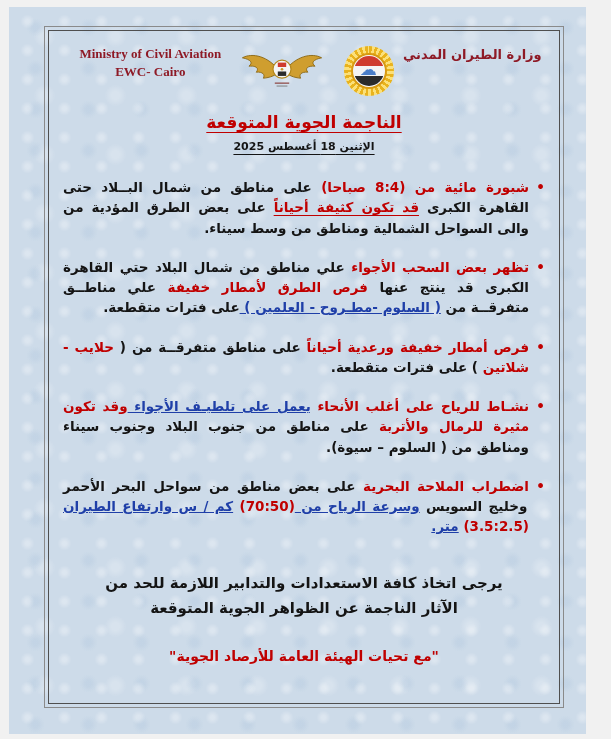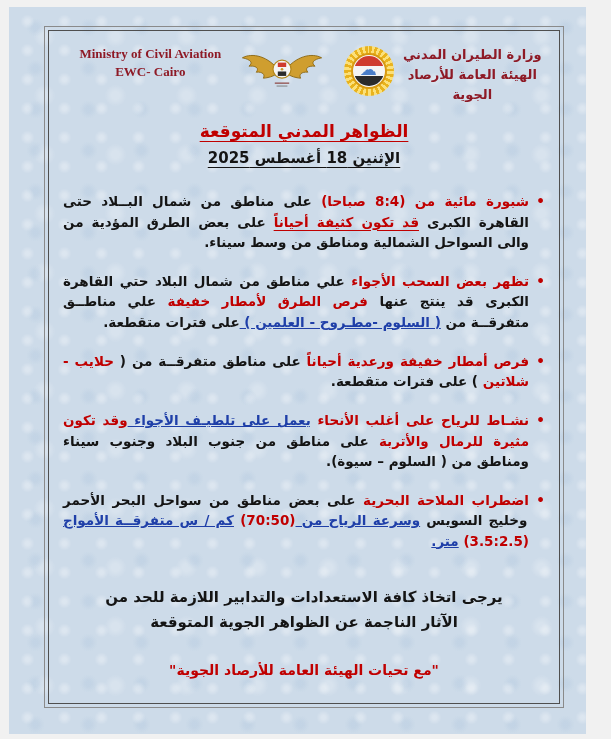--- a/index.html
+++ b/index.html
@@ -58,21 +58,21 @@
     color:#4a7ec9;font-size:17px;line-height:1;
   }
   
   .title{
     margin-top:16px;text-align:center;direction:rtl;
     color:#c00000;font-weight:bold;font-size:17px;
     text-decoration:underline;text-underline-offset:4px;
   }
   .date-line{
     margin-top:8px;text-align:center;direction:rtl;
-    color:#141414;font-weight:bold;font-size:15px;
+    color:#141414;font-weight:bold;font-size:11px;
     text-decoration:underline;text-underline-offset:4px;
   }
   
   ul.bullets{
     list-style:none;margin:24px 0 0 0;padding:0 14px 0 14px;direction:rtl;
   }
   ul.bullets li{
     position:relative;padding-right:16px;margin-bottom:19px;
     font-weight:bold;font-size:13.5px;line-height:1.5;
     text-align:justify;color:#141414;
@@ -126,25 +126,24 @@
         <div class="sun">
           <div class="sun-inner">
             <div class="sun-flag"></div>
             <div class="sun-cloud">☁</div>
           </div>
         </div>
       </div>
 
       <div class="arb-block">
         <div>وزارة الطيران المدني</div>
-        <div>الهيئة العامة للأرصاد الجوية</div>
       </div>
     </div>
 
-    <div class="title">الظواهر المدني المتوقعة</div>
+    <div class="title">الناجمة الجوية المتوقعة</div>
     <div class="date-line">الإثنين 18 أغسطس 2025</div>
 
     <ul class="bullets">
       <li>
         <span class="dot">•</span>
         <span class="seg-red">شبورة مائية من (8:4 صباحا) </span>
         <span class="seg-black">على مناطق من شمال البــلاد حتى القاهرة الكبرى </span>
         <span class="seg-red-u">قد تكون كثيفة أحياناً</span>
         <span class="seg-black"> على بعض الطرق المؤدية من والى السواحل الشمالية ومناطق من وسط سيناء.</span>
       </li>
@@ -170,21 +169,21 @@
         <span class="seg-blue">يعمل على تلطيـف الأجواء </span>
         <span class="seg-red">وقد تكون مثيرة للرمال والأتربة </span>
         <span class="seg-black">على مناطق من جنوب البلاد وجنوب سيناء ومناطق من ( السلوم – سيوة).</span>
       </li>
       <li>
         <span class="dot">•</span>
         <span class="seg-red">اضطراب الملاحة البحرية </span>
         <span class="seg-black">على بعض مناطق من سواحل البحر الأحمر وخليج السويس </span>
         <span class="seg-blue">وسرعة الرياح من </span>
         <span class="seg-red">(70:50)</span>
-        <span class="seg-blue">كم / س  متفرقــة الأمواج </span>
+        <span class="seg-blue">كم / س  وارتفاع الطيران </span>
         <span class="seg-red">(3.5:2.5)</span>
         <span class="seg-blue"> متر.</span>
       </li>
     </ul>
 
     <div class="notice">يرجى اتخاذ كافة الاستعدادات والتدابير اللازمة للحد من الآثار الناجمة عن الظواهر الجوية المتوقعة</div>
     <div class="salutation">"مع تحيات الهيئة العامة للأرصاد الجوية"</div>
 
   </div>
 </div>

